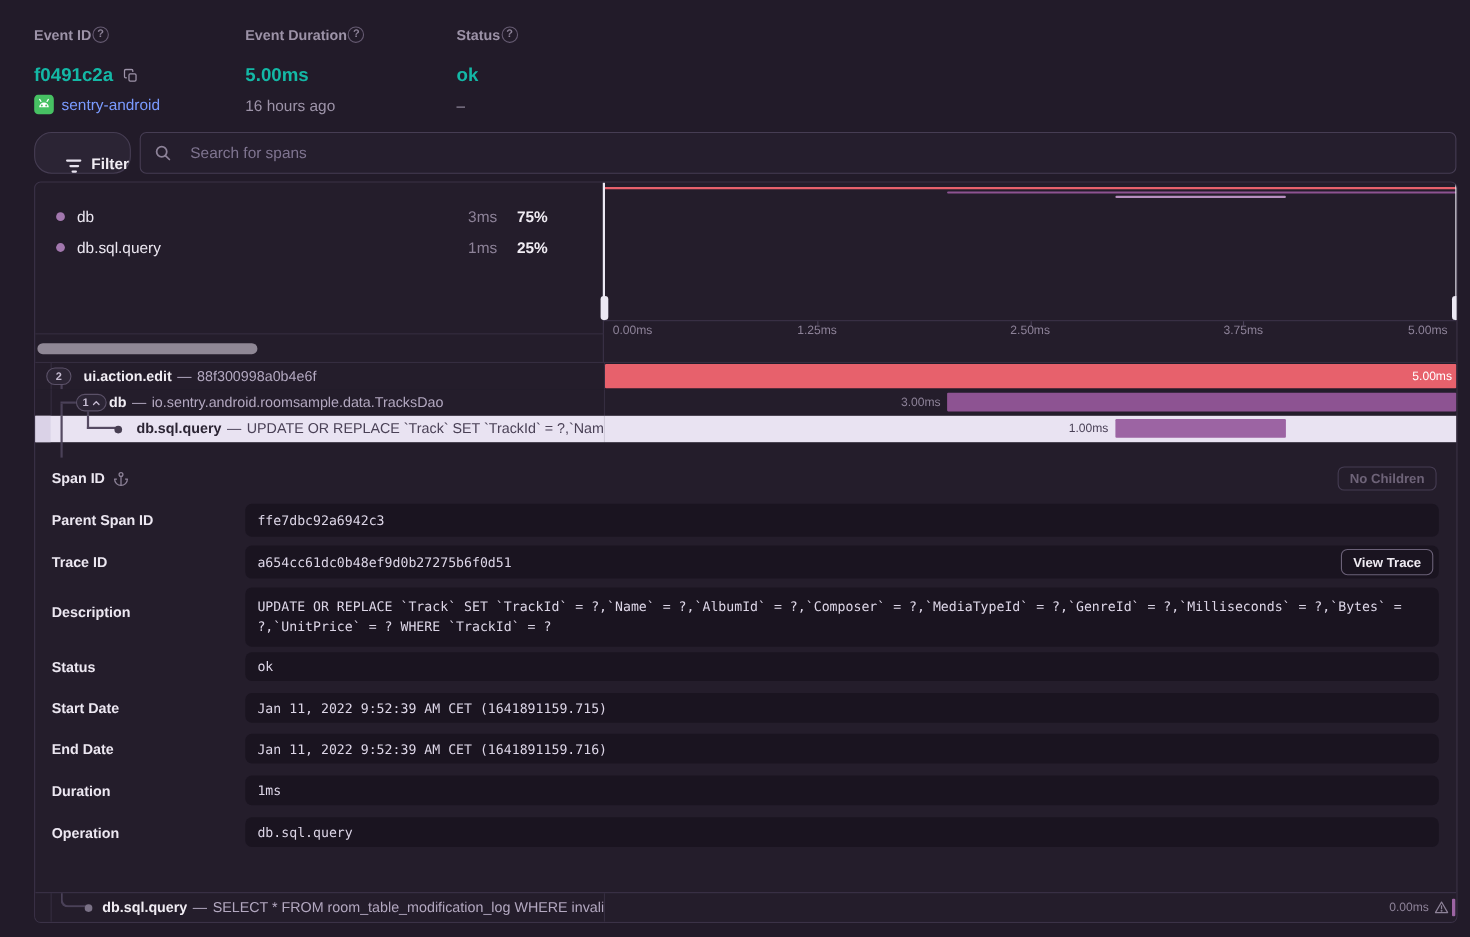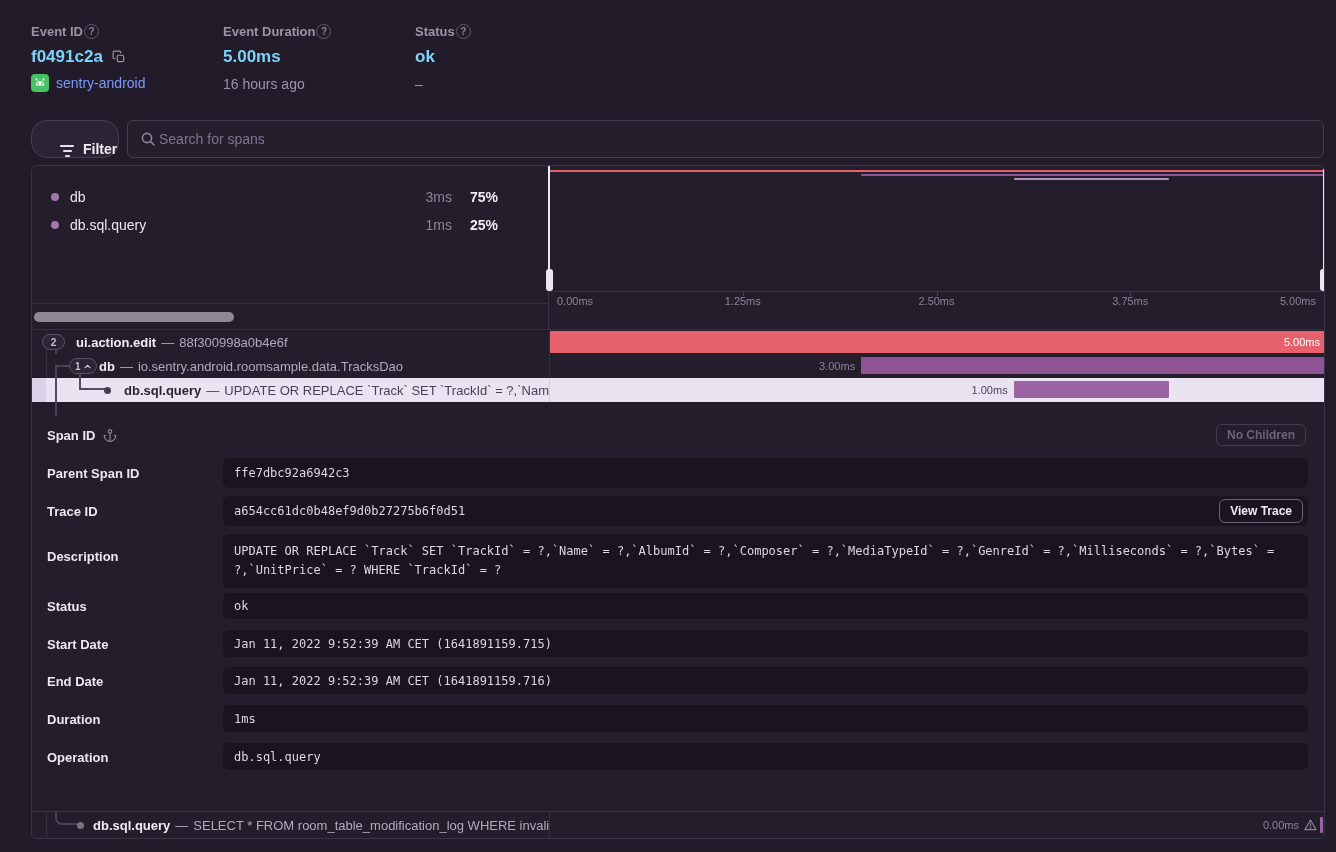--- a/index.html
+++ b/index.html
@@ -10,32 +10,32 @@
     --sel:#e9e3f2; --conn:#4a4158;
   }
   *{box-sizing:border-box;margin:0;padding:0}
   html,body{width:1336px;height:852px}
   body{background:var(--bg);font-family:"Liberation Sans",sans-serif;color:var(--txt);position:relative;overflow:hidden}
 
   
   .meta-col{position:absolute;top:24px}
   .meta-label{font-size:13px;font-weight:700;color:var(--muted);display:flex;align-items:center;gap:1px}
   .help{width:15px;height:15px;border:1.5px solid #655a71;border-radius:50%;font-size:10px;color:#8d8298;display:inline-flex;align-items:center;justify-content:center;font-weight:700}
-  .meta-value{margin-top:8px;font-size:17px;font-weight:600;color:#7dd3fc;display:flex;align-items:center;gap:9px}
+  .meta-value{margin-top:20px;font-size:17px;font-weight:600;color:#14b8a6;display:flex;align-items:center;gap:9px}
   .meta-sub{margin-top:9px;font-size:14px;color:var(--muted)}
   .project{margin-top:7px;display:flex;align-items:center;gap:7px;font-size:14px;color:var(--link);cursor:pointer}
   .icon-btn{display:inline-flex;align-items:center;color:var(--muted);cursor:pointer}
 
   
   .filter-btn{position:absolute;left:31px;top:120px;width:88px;height:38px;border:1px solid var(--border-lt);border-radius:16px;background:#2b2434;display:flex;align-items:flex-end;gap:9px;padding:0 28px;cursor:pointer}
   .filter-btn .lbl{font-size:14px;font-weight:700;color:var(--txt)}
   .flt{display:flex;flex-direction:column;gap:3px;align-items:center}
   .flt i{display:block;height:2px;border-radius:1px;background:#e7e2ee}
   .flt i:nth-child(1){width:14px}.flt i:nth-child(2){width:9px}.flt i:nth-child(3){width:5px}
-  .searchbox{position:absolute;left:127px;top:120px;width:1197px;height:38px;border:1px solid var(--border-lt);border-radius:6px;background:#251e2d;display:flex;align-items:center;gap:3px;padding:0 12px}
+  .searchbox{position:absolute;left:127px;top:120px;width:1197px;height:38px;border:1px solid var(--border-lt);border-radius:6px;background:#251e2d;display:flex;align-items:center;gap:17px;padding:0 12px}
   .searchbox input{flex:1;background:transparent;border:0;outline:0;color:var(--txt);font-size:14px;font-family:"Liberation Sans",sans-serif}
   .searchbox input::placeholder{color:var(--dim)}
 
   
   .panel{position:absolute;left:31px;top:165px;width:1294px;height:674px;border:1px solid var(--border);border-radius:6px;background:var(--panel);overflow:hidden}
 
   
   .legend-col{position:absolute;left:0;top:0;width:517px;height:164px;border-right:1px solid var(--border);padding-top:17px}
   .legend-divider{position:absolute;left:0;top:137px;width:517px;height:1px;background:var(--line)}
   .legend-row{display:flex;align-items:center;height:28px;padding:0 50px 0 19px;cursor:pointer}

